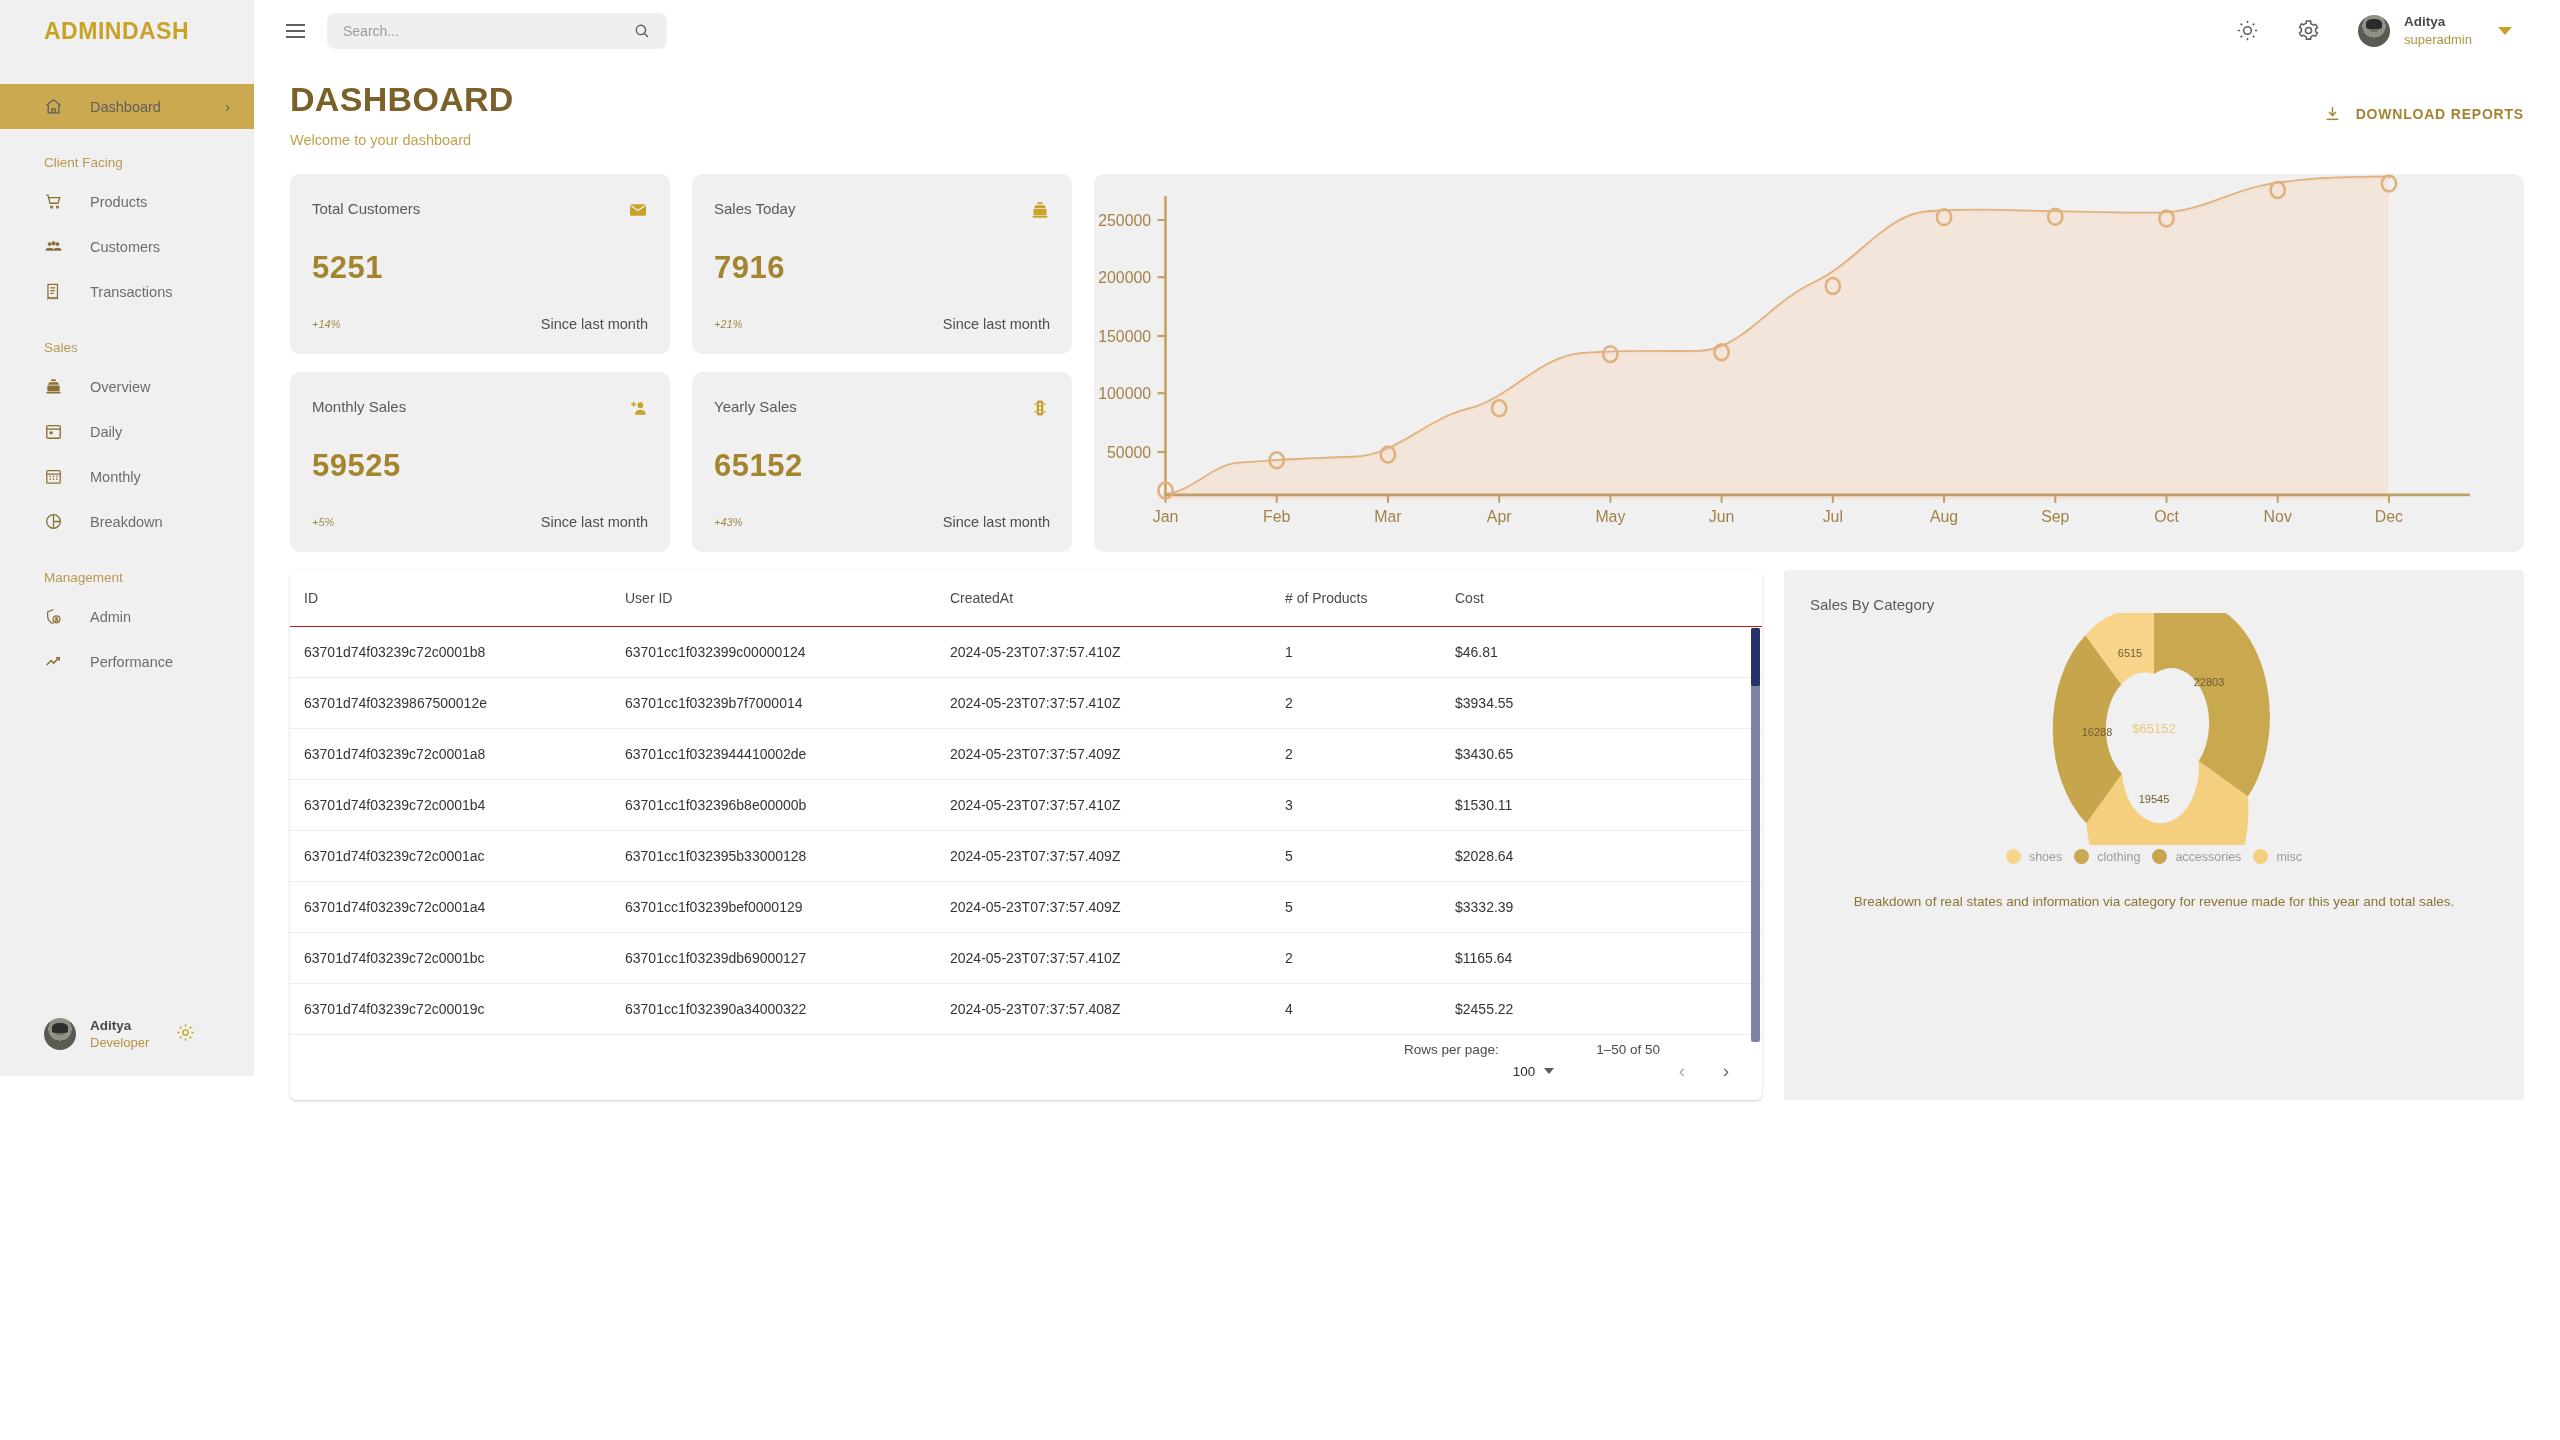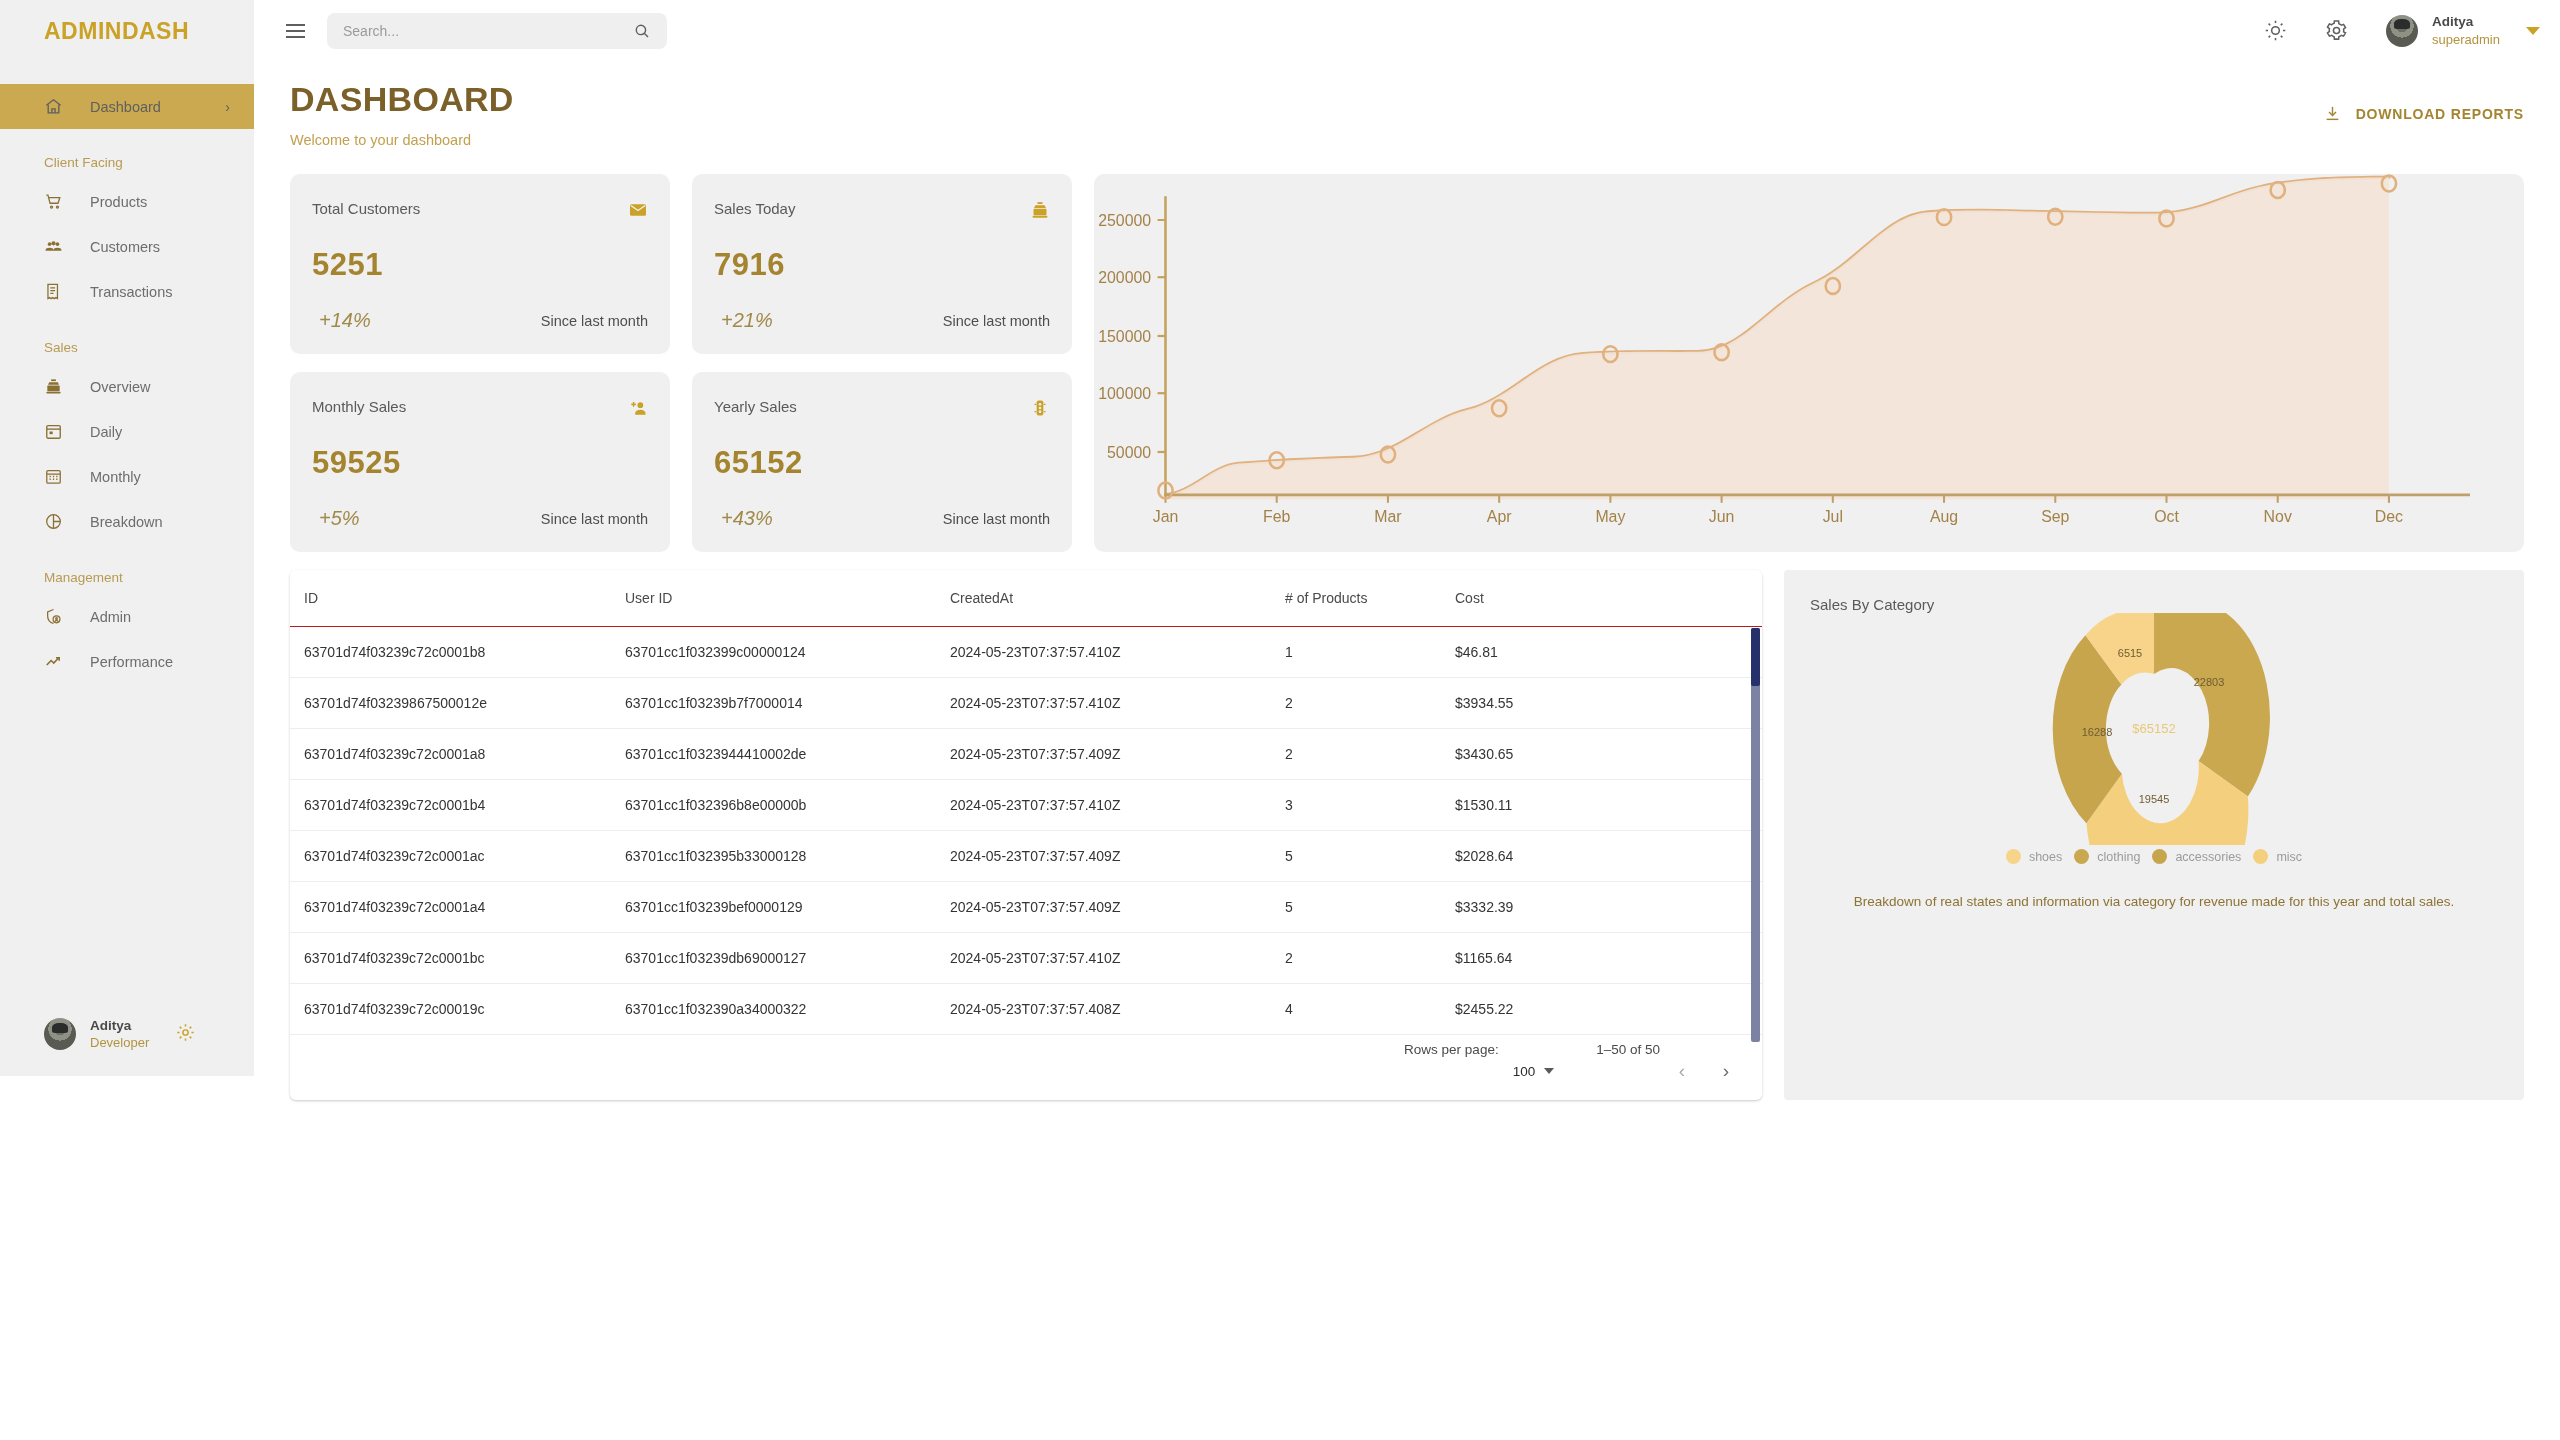--- a/index.html
+++ b/index.html
@@ -53,21 +53,21 @@
     background: #2c2c2c; border-radius: 45% 45% 20% 20%;
   }
   .sb-footer .nm { font-size: 13.5px; font-weight: bold; color: #4a4a4a; line-height: 1.35; }
   .sb-footer .rl { font-size: 13px; color: #b2933f; line-height: 1.3; }
   .sb-gear { margin-left: 12px; color: #c9a227; }
 
   
   .main { flex: 1; display: flex; flex-direction: column; background: #ffffff; min-width: 0; }
   .topbar {
     height: 62px; display: flex; align-items: center; justify-content: space-between;
-    padding: 0 20px 0 28px;
+    padding: 0 48px 0 28px;
   }
   .topbar-left { display: flex; align-items: center; gap: 18px; }
   .burger { display: flex; flex-direction: column; gap: 4px; cursor: pointer; padding: 4px; }
   .burger span { display: block; width: 19px; height: 2px; background: #5f5f5f; }
   .searchbox {
     width: 340px; height: 36px; background: #efefef; border-radius: 8px;
     display: flex; align-items: center; justify-content: space-between; padding: 0 16px;
   }
   .searchbox input {
     border: 0; background: transparent; outline: none;
@@ -98,21 +98,21 @@
     grid-template-rows: 180px 180px;
     gap: 18px 22px;
   }
   .card { background: #f0f0f0; border-radius: 10px; }
   .stat { padding: 26px 22px 22px 22px; display: flex; flex-direction: column; justify-content: space-between; }
   .stat .r1 { display: flex; align-items: flex-start; justify-content: space-between; }
   .stat .t { font-size: 15px; color: #5a5a5a; }
   .stat .ic { color: #c9a227; display: flex; }
   .stat .v { font-size: 31px; font-weight: bold; color: #a4842f; letter-spacing: .5px; }
   .stat .r3 { display: flex; align-items: center; justify-content: space-between; }
-  .stat .d { font-size: 20px; font-style: italic; color: #a08a4a; margin-left: 7px; }
+  .stat .d { font-size: 11px; font-style: italic; color: #a08a4a; }
   .stat .s { font-size: 14.5px; color: #4e4e4e; }
   .linechart-card { grid-column: 3; grid-row: 1 / span 2; position: relative; overflow: hidden; }
 
   
   .lower {
     margin-top: 18px;
     display: grid;
     grid-template-columns: 1fr 740px;
     gap: 22px;
     height: 530px;

